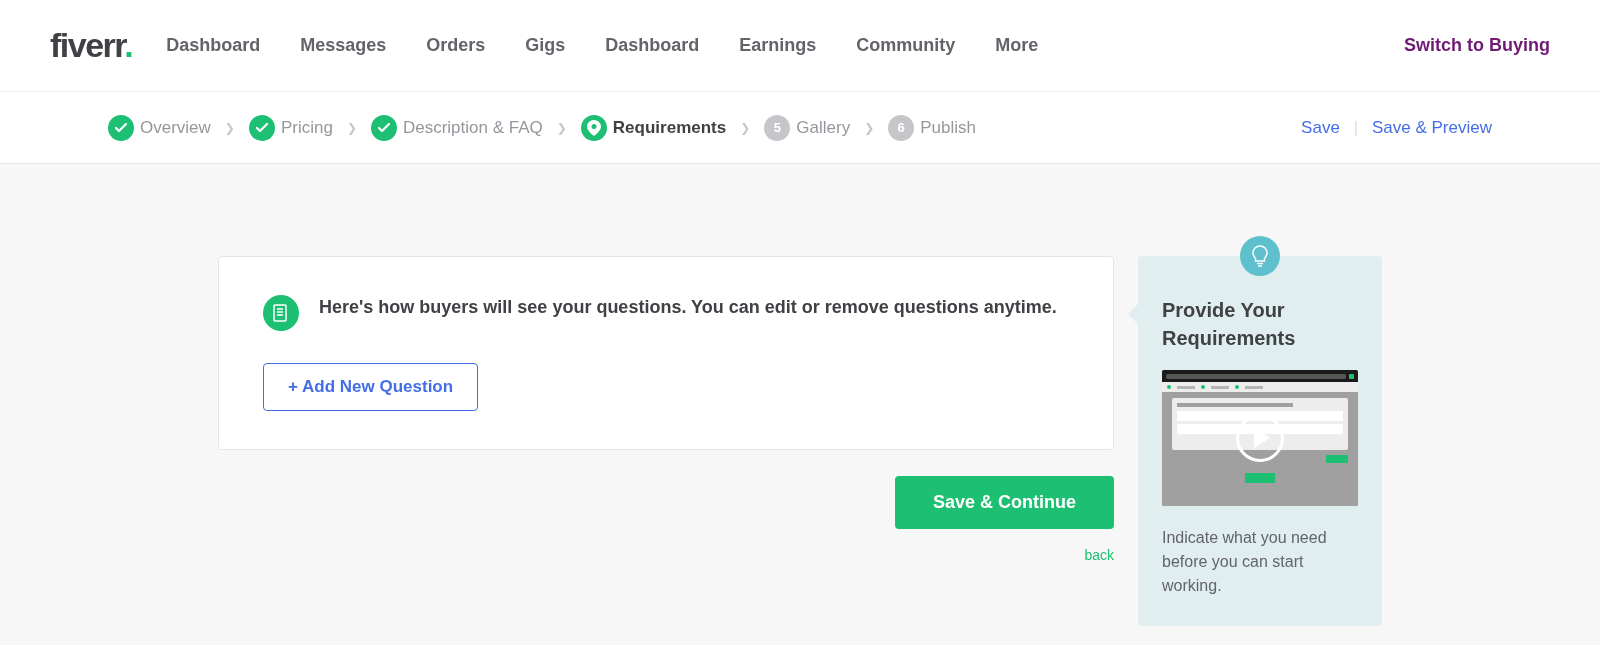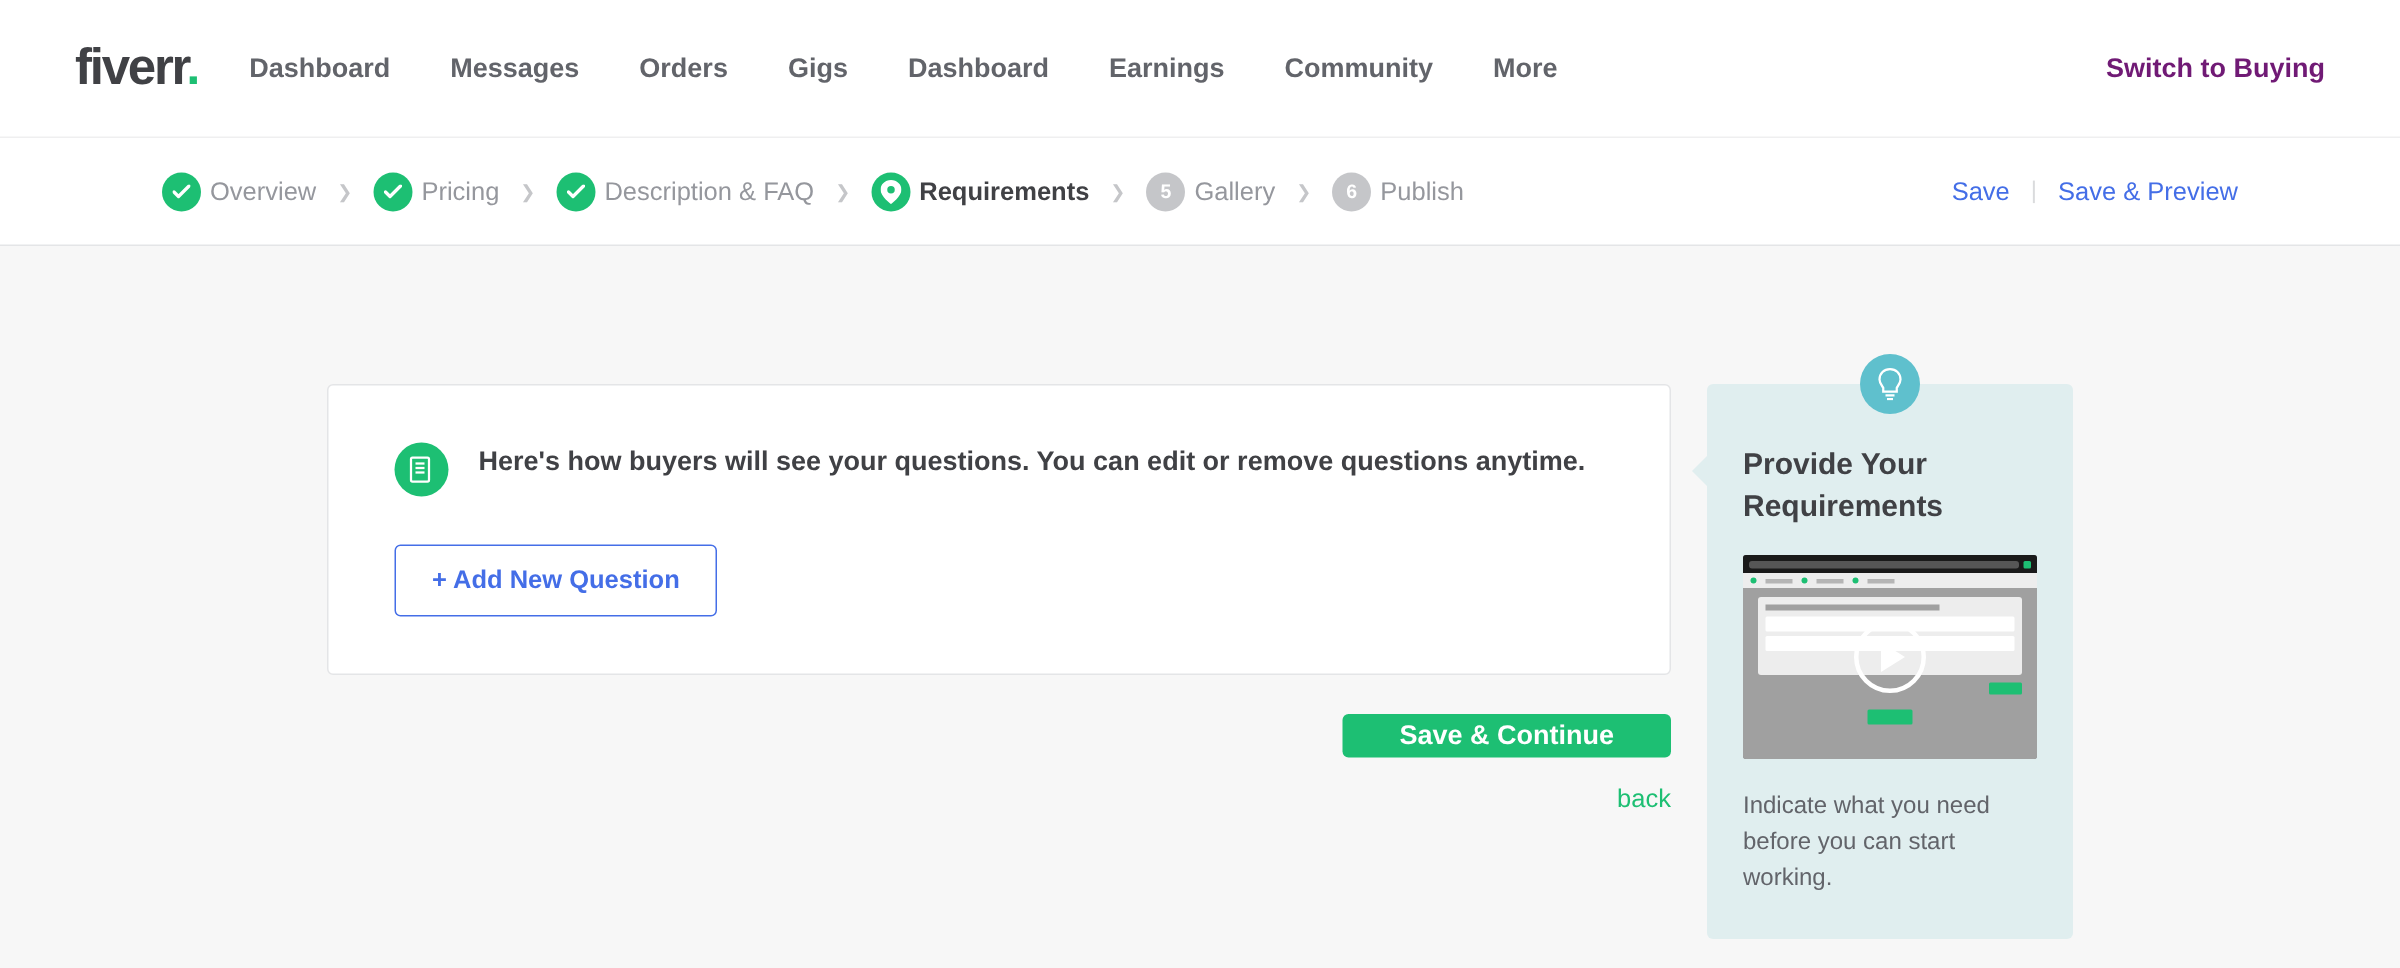--- a/index.html
+++ b/index.html
@@ -146,26 +146,26 @@
       align-items: flex-end;
       margin-top: 26px;
       gap: 18px;
     }
     .save-btn {
       background: #1dbf73;
       color: #fff;
       border: none;
       font-size: 18px;
       font-weight: 700;
-      padding: 4px 38px;
+      padding: 16px 38px;
       border-radius: 4px;
       cursor: pointer;
     }
     .back-link {
-      font-size: 17px;
+      font-size: 14px;
       color: #1dbf73;
       cursor: pointer;
     }
     .tip-panel {
       width: 244px;
       background: #e0eeef;
       border-radius: 4px;
       padding: 40px 24px 28px;
       position: relative;
     }

